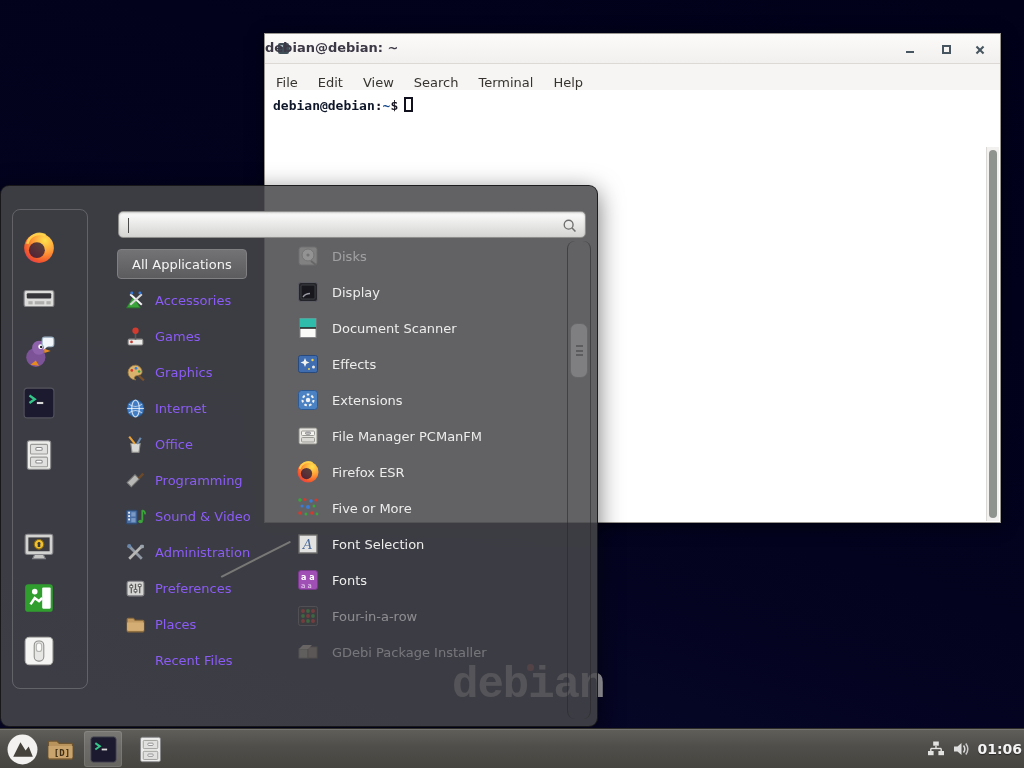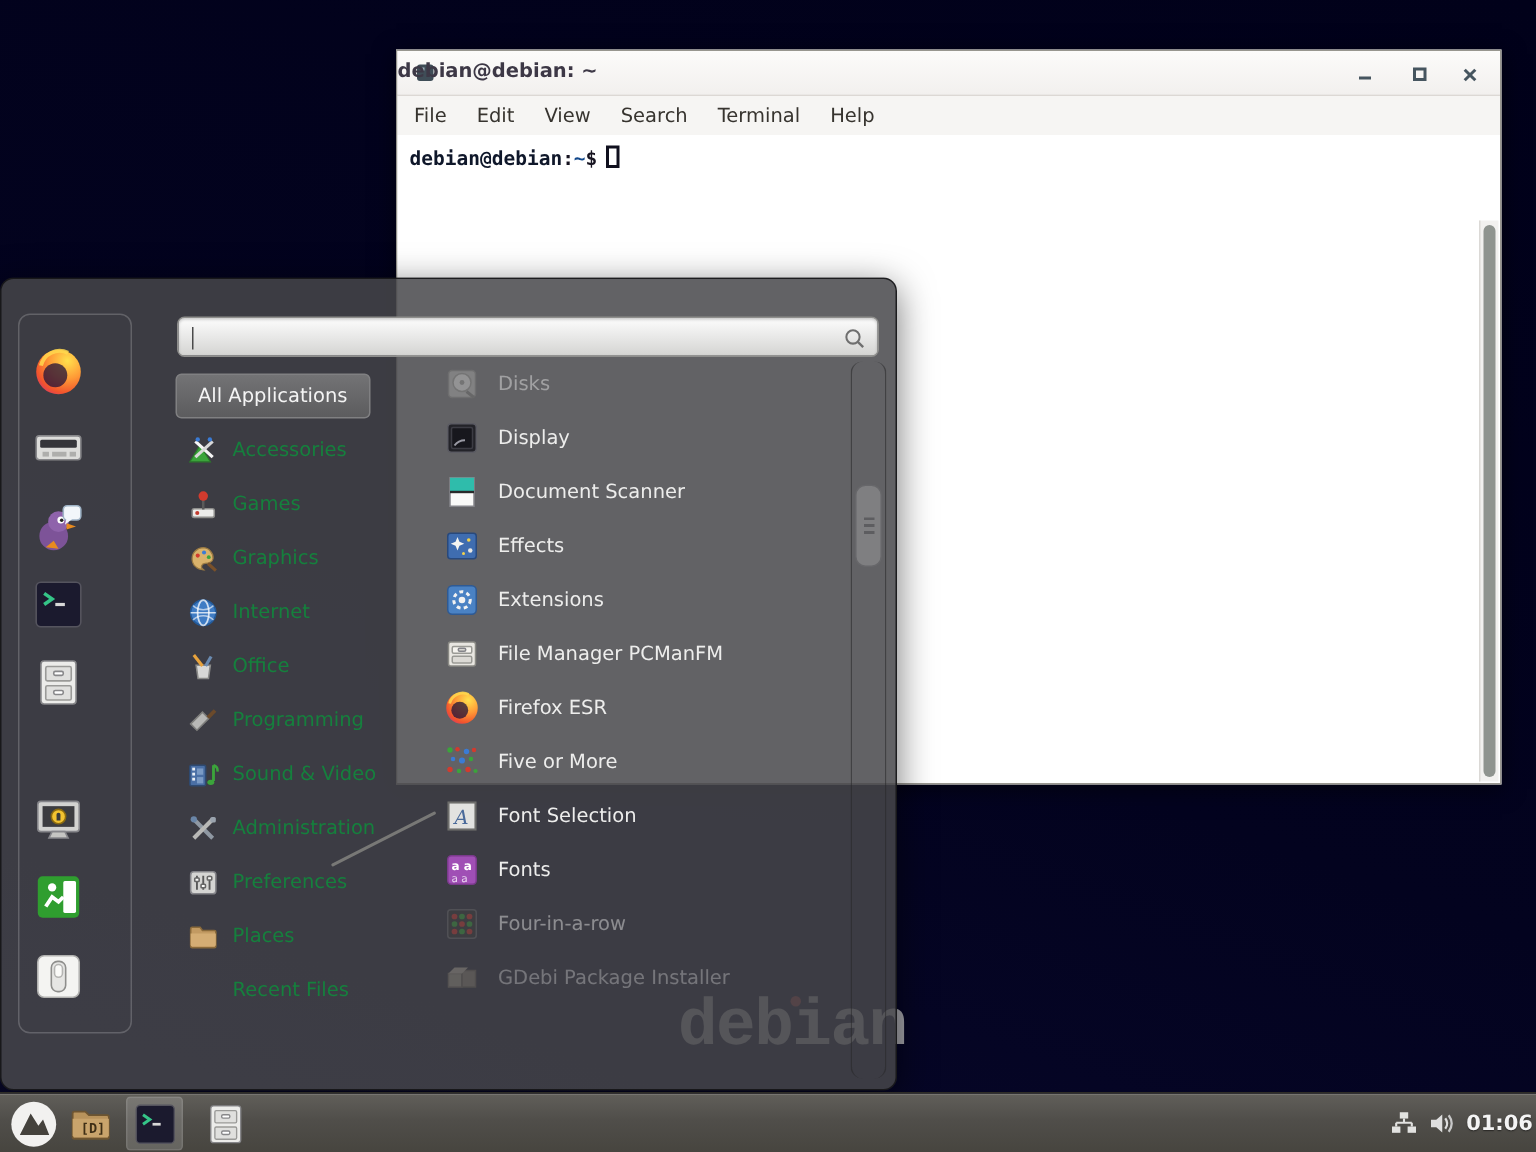--- a/index.html
+++ b/index.html
@@ -17,41 +17,41 @@
   #titlebar .title { position:absolute; left:0; right:0; top:6px; text-align:left; font-size:13px; font-weight:bold; color:#3d3846; }
   .tb-appicon { position:absolute; left:13px; top:9px; width:11px; height:11px; background:#3f4d57; border-radius:2px; }
   .tb-appicon::after { content:""; position:absolute; left:2px; top:2px; width:3px; height:2px; background:#9fb3bd; }
   .wbtn { position:absolute; top:8px; width:16px; height:15px; display:flex; align-items:center; justify-content:center; cursor:default; }
   .wbtn.min { right:82px; } .wbtn.max { right:46px; } .wbtn.close { right:12px; }
   .g-min { width:8px; height:2px; background:#46555f; margin-top:4px; }
   .g-max { width:9px; height:9px; border:2px solid #46555f; }
   .g-close { position:relative; width:10px; height:10px; }
   .g-close::before,.g-close::after { content:""; position:absolute; left:0; top:4px; width:10px; height:2px; background:#46555f; }
   .g-close::before { transform:rotate(45deg);} .g-close::after { transform:rotate(-45deg);}
-  #menubar { height:26px; background:#f6f5f3; display:flex; align-items:center; gap:20px; padding-left:11px; font-size:13px; color:#37342f; }
+  #menubar { height:26px; background:#f6f5f3; display:flex; align-items:flex-end; gap:20px; padding-left:11px; font-size:13px; color:#37342f; }
   #menubar span { cursor:default; }
   #term-body { position:relative; height:432px; background:#fff; padding:5px 0 0 8px; }
   #prompt { font-family:"DejaVu Sans Mono","Liberation Mono",monospace; font-size:13px; font-weight:bold; line-height:18px; white-space:pre; }
   .p-green { color:#0f172a; } .p-dark { color:#171421; } .p-blue { color:#12488b; }
   #cursor { display:inline-block; width:9px; height:15px; border:2px solid #10101e; vertical-align:-2px; margin-left:6px; }
   #term-scroll { position:absolute; top:57px; right:1px; bottom:1px; width:13px; background:#f2f1ef; border-left:1px solid #dbd9d6; }
   #term-thumb { position:absolute; left:2px; top:3px; bottom:3px; width:8px; background:#8f948f; border-radius:4px; }
 
   
   #app-menu { position:absolute; left:0; top:185px; width:598px; height:542px; background:rgba(71,71,74,.85); border:1px solid rgba(18,18,20,.85); border-radius:9px; box-shadow:0 6px 24px rgba(0,0,0,.55); }
   #fav-panel { position:absolute; left:11px; top:23px; width:76px; height:480px; border:1px solid rgba(170,170,172,.35); border-radius:8px; }
   .fav { position:absolute; left:21px; width:34px; height:34px; cursor:pointer; }
   .fav .ic { width:34px; height:34px; }
 
   #search-box { position:absolute; left:117px; top:25px; width:468px; height:27px; border-radius:5px; background:linear-gradient(#fdfdfd,#d4d4d2); border:1px solid #8e8e8c; box-shadow:inset 0 1px 2px rgba(0,0,0,.22); }
   #search-caret { position:absolute; left:9px; top:6px; width:1px; height:15px; background:#4a4a4a; }
   #search-ic { position:absolute; right:7px; top:5px; width:17px; height:17px; }
 
   #cat-list { position:absolute; left:116px; top:60px; width:152px; }
-  .cat-row { height:36px; display:flex; align-items:center; gap:9px; padding-left:8px; color:#15803d; font-size:13px; cursor:pointer; }
+  .cat-row { height:36px; display:flex; align-items:center; gap:9px; padding-left:8px; color:#8b5cf6; font-size:13px; cursor:pointer; }
   .cat-row .ic { width:21px; height:21px; flex:0 0 21px; }
   .cat-row.selected { height:30px; width:130px; margin:3px 0; padding-left:14px; background:linear-gradient(#737375,#5c5c5e); border:1px solid #808082; border-radius:4px; color:#f4f4f4; }
 
   #app-list { position:absolute; left:283px; top:52px; width:283px; }
   .app-row { height:36px; display:flex; align-items:center; gap:12px; padding-left:12px; color:#ededec; font-size:13px; cursor:pointer; }
   .app-row .ic { width:24px; height:24px; flex:0 0 24px; }
   .app-row.dim { opacity:.45; }
 
   #menu-scroll { position:absolute; left:566px; top:55px; width:24px; height:478px; border-left:1px solid rgba(38,38,40,.55); border-right:1px solid rgba(38,38,40,.55); border-radius:8px; }
   #menu-thumb { position:absolute; left:2px; top:82px; width:18px; height:55px; background:#7f7f81; border:1px solid #67676a; border-radius:7px; }

